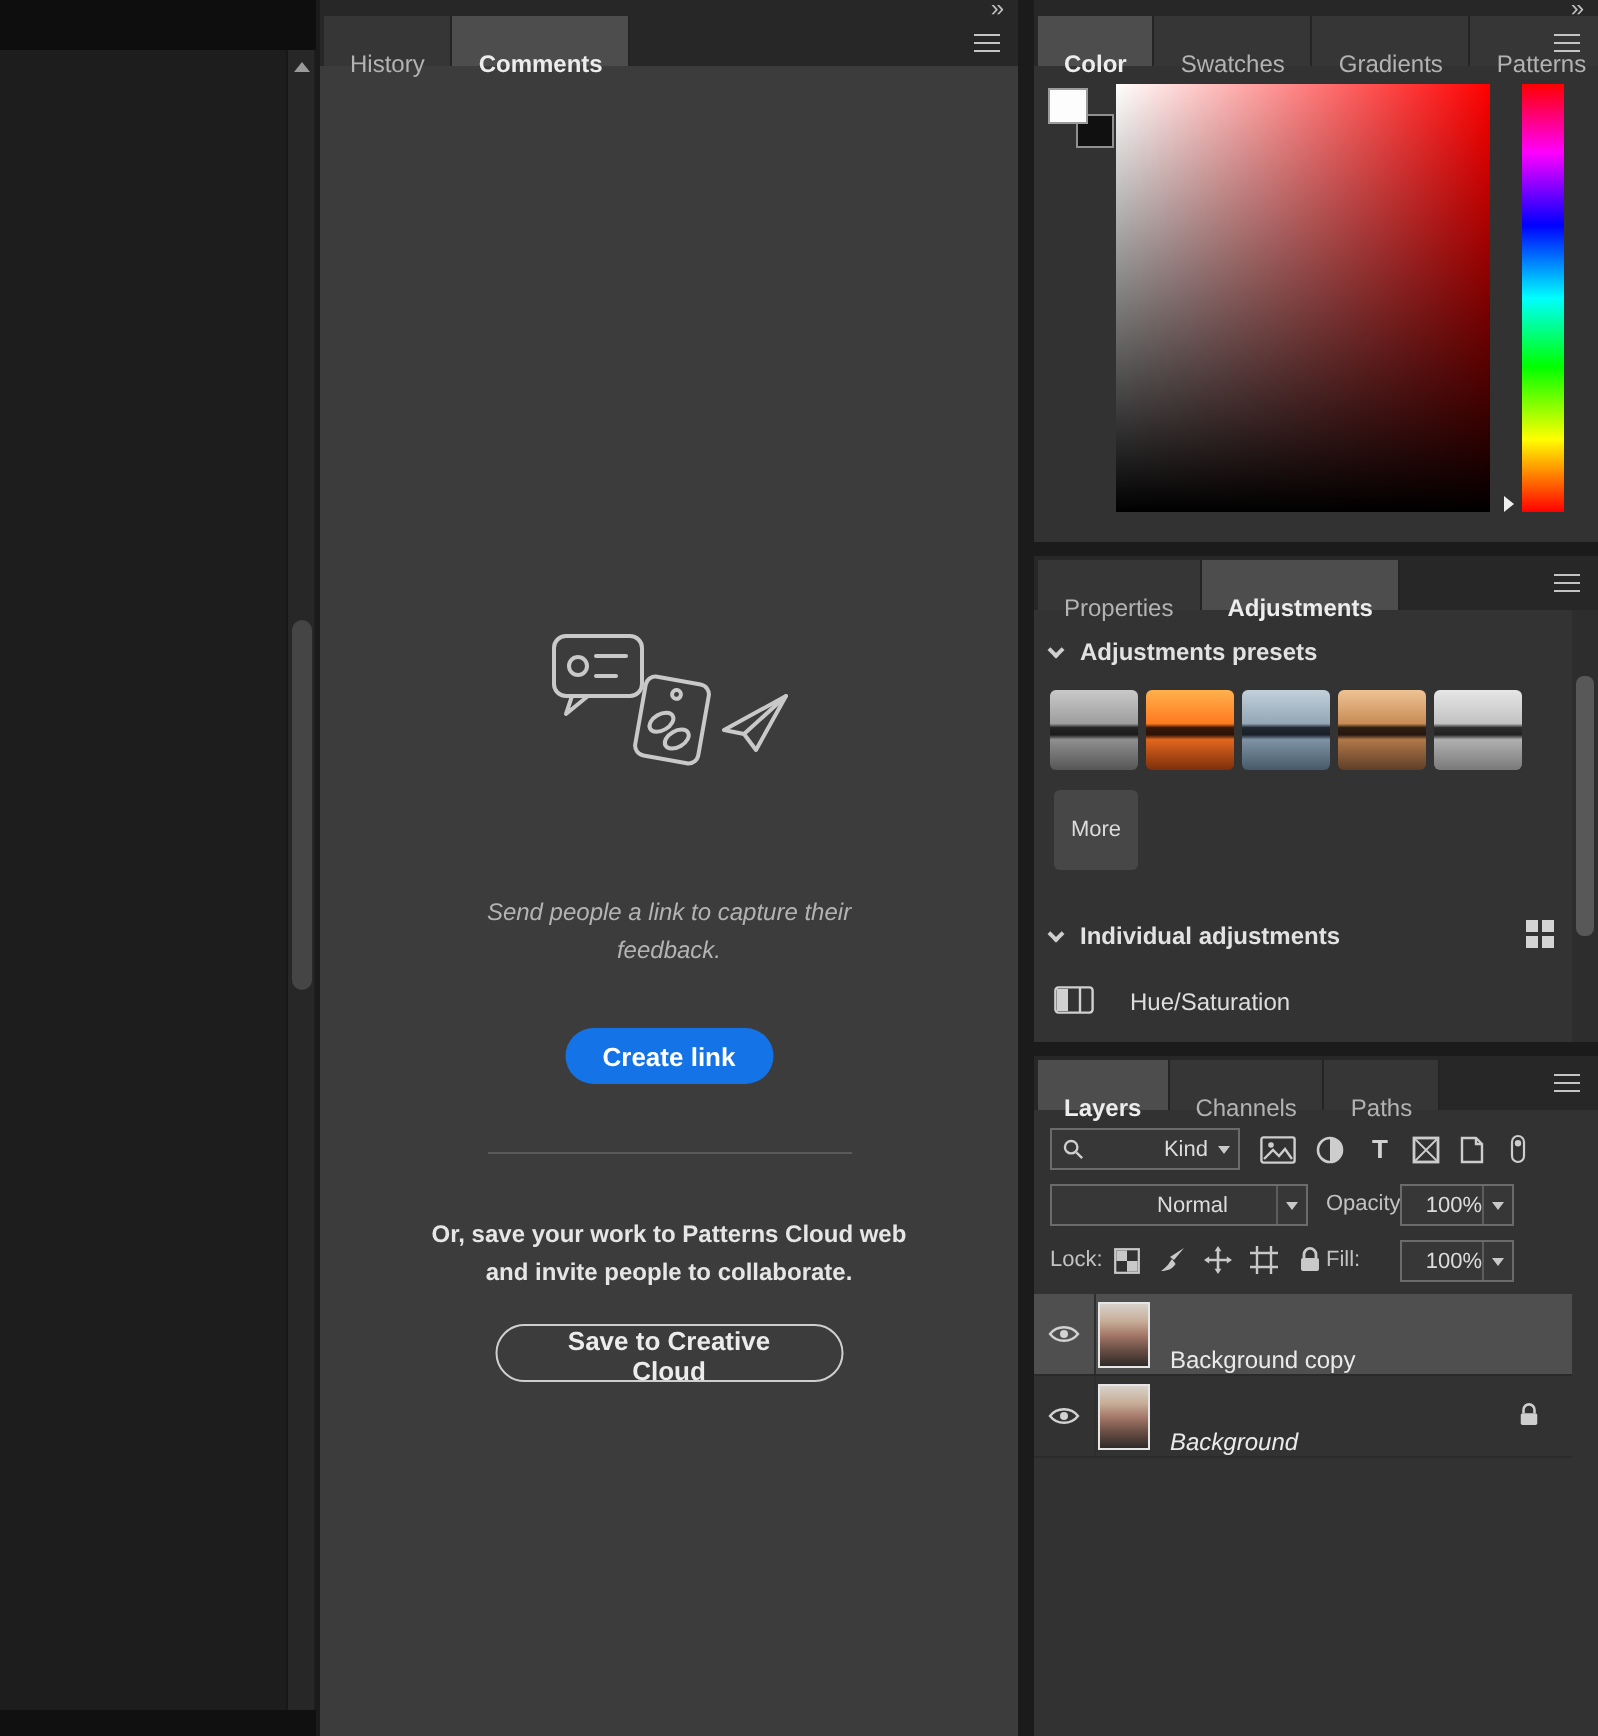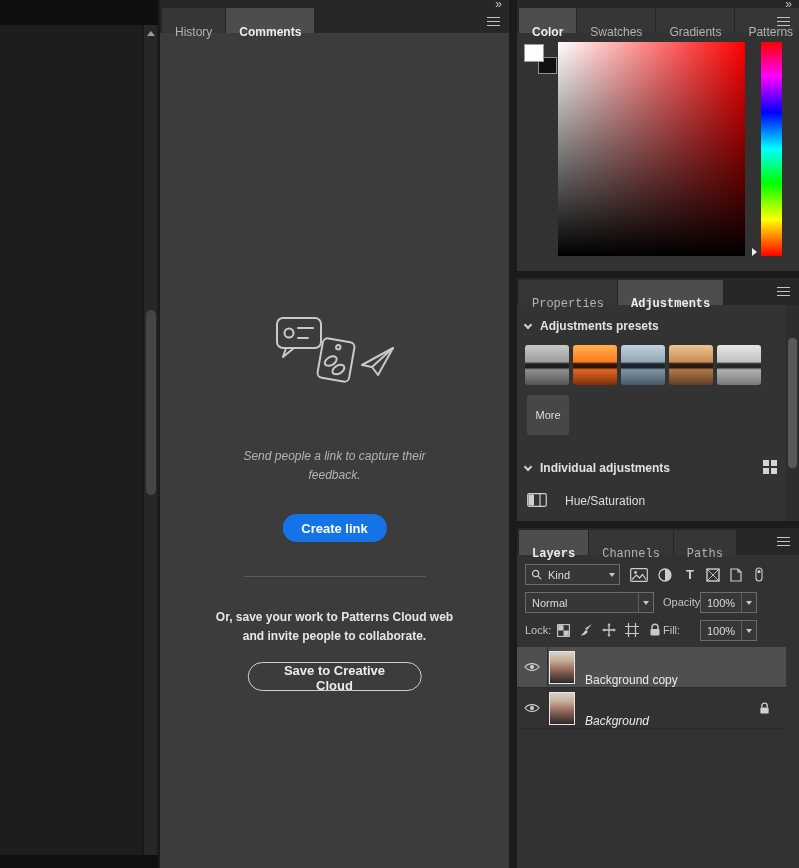--- a/index.html
+++ b/index.html
@@ -3,21 +3,21 @@
 <meta charset="utf-8">
 <style>
   *{margin:0;padding:0;box-sizing:border-box;}
   html,body{width:799px;height:868px;}
   body{position:relative;background:#1b1b1b;font-family:"Liberation Sans",sans-serif;overflow:hidden;color:#d6d6d6;}
   .abs{position:absolute;}
   section.panel{position:absolute;overflow:hidden;}
 
   
   .tabbar{position:absolute;left:0;top:0;right:0;height:33px;background:#272727;}
-  .tabbar.short{height:27px;font-family:Liberation Mono, monospace;}
+  .tabbar.short{height:27px;}
   .tabs{position:absolute;left:2px;top:8px;display:flex;}
   .tabbar.short .tabs{top:2px;}
   .tab{height:25px;line-height:25px;padding:12px 13px;font-size:12px;color:#b3b3b3;background:#363636;border-right:1px solid #242424;white-space:nowrap;cursor:default;}
   .tab.sel{background:#4d4d4d;color:#ededed;font-weight:bold;}
   .hamburger{position:absolute;right:9px;top:17px;width:13px;height:9px;border-top:1px solid #c4c4c4;border-bottom:1px solid #c4c4c4;background:linear-gradient(#c4c4c4,#c4c4c4) center/100% 1px no-repeat;}
   .tabbar.short .hamburger{top:9px;}
   .collapse{position:absolute;right:7px;top:-2px;font-size:12px;color:#c0c0c0;line-height:12px;}
 
   
   .chev-down{display:inline-block;width:6px;height:6px;border-right:2px solid #cfcfcf;border-bottom:2px solid #cfcfcf;transform:rotate(45deg);margin-top:-3px;}
@@ -53,21 +53,21 @@
   .p2{background:linear-gradient(180deg,#ffb14e 0%,#ff7a1f 42%,#3a1708 47%,#2b1206 56%,#e2661f 62%,#7c2f0b 100%);}
   .p3{background:linear-gradient(180deg,#c2d0da 0%,#93a7b6 42%,#1f2731 47%,#18202a 56%,#7e93a4 62%,#475a6a 100%);}
   .p4{background:linear-gradient(180deg,#eec394 0%,#c98c55 42%,#2e1e12 47%,#241710 56%,#b07848 62%,#5f3e28 100%);}
   .p5{background:linear-gradient(180deg,#e6e6e6 0%,#c2c2c2 42%,#2c2c2c 47%,#222222 56%,#b0b0b0 62%,#7a7a7a 100%);}
   .more-btn{position:absolute;left:10px;top:117px;width:42px;height:40px;background:#474747;border:none;border-radius:3px;color:#dcdcdc;font-size:11px;font-family:"Liberation Sans",sans-serif;}
   .adj-track{position:absolute;right:0;top:27px;width:13px;bottom:0;background:#2d2d2d;}
   .adj-thumb{position:absolute;right:2px;top:33px;width:9px;height:130px;background:#585858;border-radius:4px;}
   .adj-item{position:absolute;left:10px;top:211px;height:24px;display:flex;align-items:center;gap:18px;font-size:12px;color:#dedede;}
 
   
-  .selbox{position:absolute;height:21px;background:#373737;border:1px solid #6b6b6b;display:flex;align-items:center;font-size:11px;color:#dcdcdc;}
+  .selbox{position:absolute;height:21px;background:#373737;border:1px solid #6b6b6b;display:flex;align-items:center;font-size:11px;color:#dcdcdc;text-align:right;}
   .selbox .lbl{flex:1;padding-left:6px;white-space:nowrap;}
   .selbox .chevseg{width:15px;height:100%;display:flex;align-items:center;justify-content:center;border-left:1px solid #5d5d5d;}
   .plainlbl{position:absolute;font-size:11px;color:#c3c3c3;line-height:21px;}
   .ficon{position:absolute;top:38px;width:20px;height:18px;display:flex;align-items:center;justify-content:center;}
   .licon{position:absolute;top:94px;width:16px;height:16px;display:flex;align-items:center;justify-content:center;}
   .t-glyph{font-size:13px;font-weight:bold;color:#d2d2d2;line-height:14px;}
   .layer-row{position:absolute;left:0;width:269px;height:41px;border-bottom:1px solid #2a2a2a;}
   .layer-row.sel{background:#4f4f4f;}
   .eye-cell{position:absolute;left:0;top:0;width:31px;height:100%;border-right:1px solid #2e2e2e;display:flex;align-items:center;justify-content:center;}
   .lthumb{position:absolute;left:32px;top:4px;width:26px;height:33px;border:1px solid #e6e6e6;background:linear-gradient(180deg,#d8d2cb 0%,#c6ad97 28%,#a5786a 50%,#6e5147 72%,#2f2a28 100%);}

